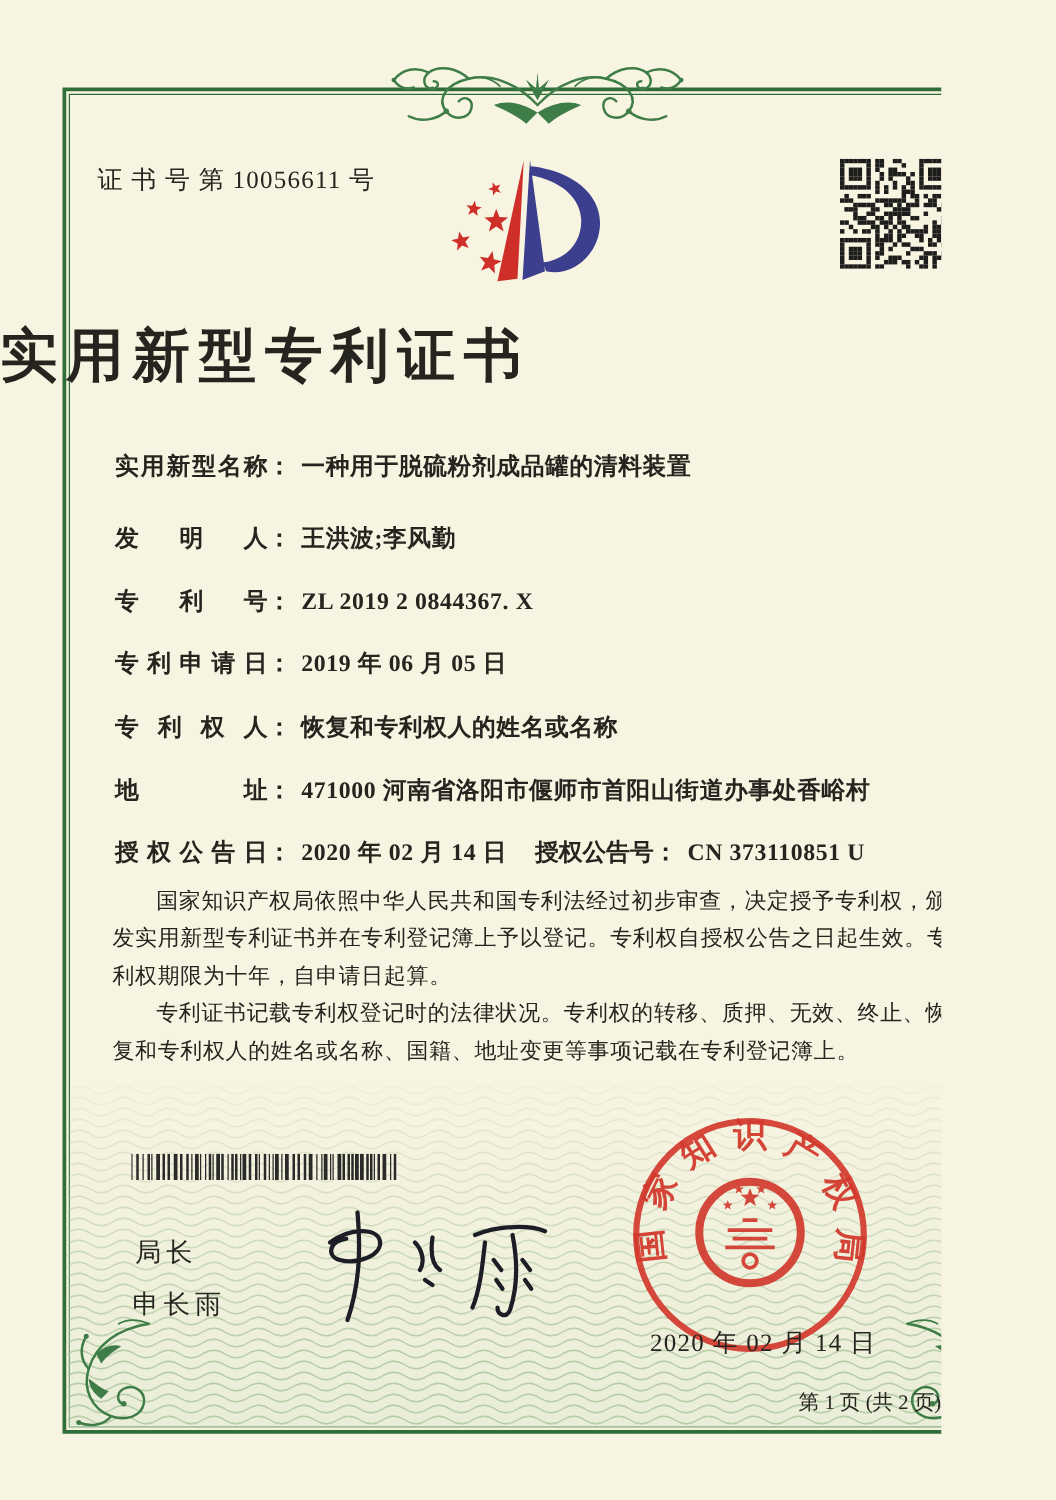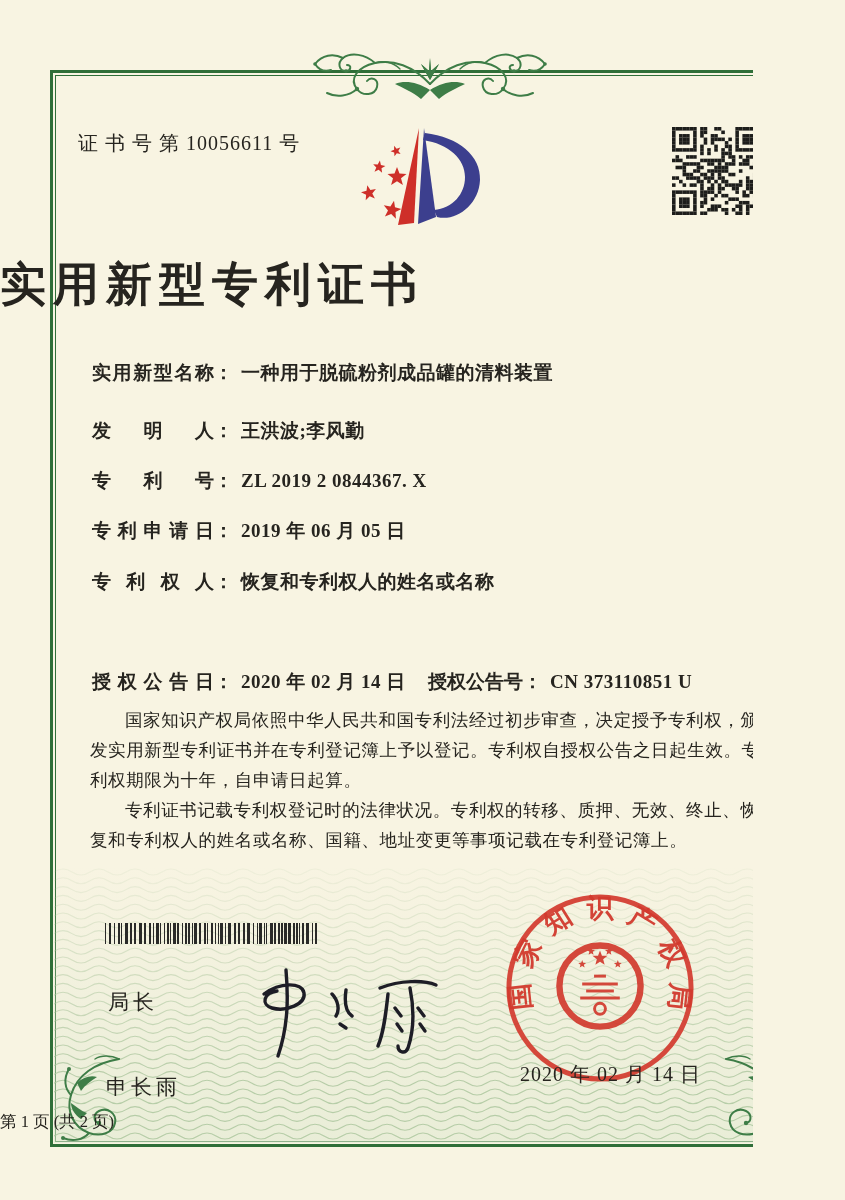--- a/index.html
+++ b/index.html
@@ -24,25 +24,25 @@
   .frow{position:absolute;left:92px;right:56px;height:28px;font-size:19px;font-weight:700;
         white-space:nowrap;z-index:3;}
   .flabel{display:inline-block;width:122px;text-align:justify;text-align-last:justify;vertical-align:bottom;}
   .fcolon{display:inline-block;}
   .fvalue{margin-left:8px;letter-spacing:0.5px;}
   .grant-group{position:absolute;left:336px;top:0;}
   .paras{position:absolute;left:90px;top:705px;width:670px;z-index:3;}
   .paras p{margin:0;text-indent:2em;font-size:17.5px;line-height:30px;letter-spacing:0.6px;font-weight:500;}
   .barcode{position:absolute;left:105px;top:923px;z-index:3;}
   .signer-title{position:absolute;left:108px;top:988px;font-size:21px;letter-spacing:4px;z-index:3;}
-  .signer-name{position:absolute;left:106px;top:1029px;font-size:21px;letter-spacing:4px;z-index:3;margin-top:44px;}
+  .signer-name{position:absolute;left:106px;top:1029px;font-size:21px;letter-spacing:4px;z-index:3;}
   .signature{position:absolute;left:228px;top:960px;z-index:4;}
   .seal{position:absolute;left:503px;top:891px;z-index:3;}
   .seal-date{position:absolute;left:520px;top:1061px;font-size:20px;letter-spacing:1px;z-index:4;}
-  .page-info{position:absolute;left:0;top:1111px;width:100%;text-align:left;font-size:16.5px;z-index:3;}
+  .page-info{position:absolute;left:0;top:1111px;width:100%;text-align:right;font-size:16.5px;z-index:3;}
   .back-note{position:absolute;left:0;top:1164px;width:100%;text-align:center;font-size:17px;
              font-weight:600;letter-spacing:2px;z-index:3;}
 </style>
 </head>
 <body>
 
 <div class="page">
 
   <svg class="waves" width="735" height="277" id="waves-svg">
       <defs>
@@ -458,20 +458,23 @@
   </div>
   <div class="frow" style="top:468px">
     <span class="flabel">专利号</span><span class="fcolon">：</span><span class="fvalue">ZL 2019 2 0844367. X</span>
   </div>
   <div class="frow" style="top:518px">
     <span class="flabel">专利申请日</span><span class="fcolon">：</span><span class="fvalue">2019 年 06 月 05 日</span>
   </div>
   <div class="frow" style="top:569px">
     <span class="flabel">专利权人</span><span class="fcolon">：</span><span class="fvalue">恢复和专利权人的姓名或名称</span>
   </div>
+  <div class="frow" style="top:619px">
+    <span class="flabel">地址</span><span class="fcolon">：</span><span class="fvalue">471000 河南省洛阳市偃师市首阳山街道办事处香峪村</span>
+  </div>
   <div class="frow" style="top:669px">
     <span class="flabel">授权公告日</span><span class="fcolon">：</span><span class="fvalue">2020 年 02 月 14 日</span>
     <span class="grant-group"><span>授权公告号</span><span>：</span><span class="fvalue">CN 373110851 U</span></span>
   </div>
 
   <div class="paras">
     <p>国家知识产权局依照中华人民共和国专利法经过初步审查，决定授予专利权，颁发实用新型专利证书并在专利登记簿上予以登记。专利权自授权公告之日起生效。专利权期限为十年，自申请日起算。</p>
     <p>专利证书记载专利权登记时的法律状况。专利权的转移、质押、无效、终止、恢复和专利权人的姓名或名称、国籍、地址变更等事项记载在专利登记簿上。</p>
   </div>
 

